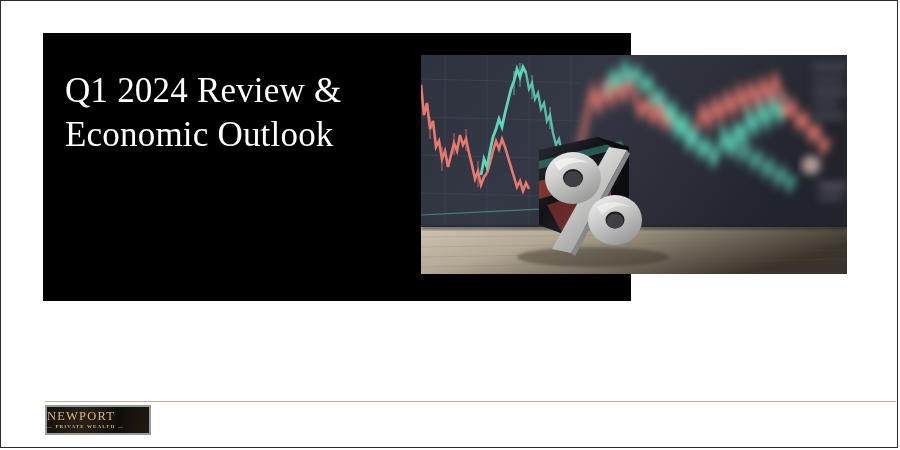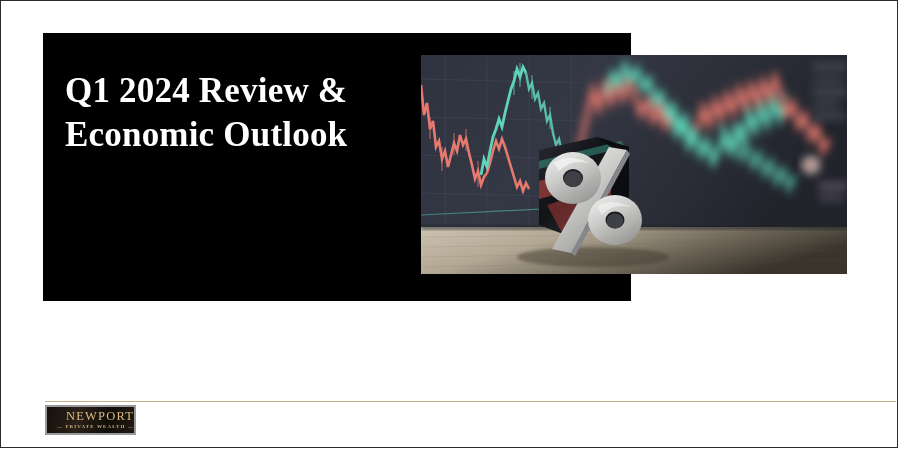--- a/index.html
+++ b/index.html
@@ -36,21 +36,21 @@
 
   .hero-title {
     position: absolute;
     left: 22px;
     top: 36px;
     width: 360px;
     color: #ffffff;
     font-family: "Liberation Serif", serif;
     font-size: 35px;
     line-height: 44px;
-    font-weight: 700;
+    font-weight: 400;
     letter-spacing: 0.2px;
     white-space: pre-line;
   }
 
   
   .hero-photo {
     position: absolute;
     left: 420px;
     top: 54px;
     width: 426px;
@@ -80,28 +80,28 @@
     width: 851px;
     height: 1px;
     background: #c8ad86;
   }
 
   
   .logo-box {
     position: absolute;
     left: 44px;
     top: 404px;
-    width: 91px;
+    width: 106px;
     height: 30px;
     background: #0a0806;
     border: 2px solid #9a9a9a;
     box-sizing: border-box;
     display: flex;
     flex-direction: column;
-    align-items: flex-end;
+    align-items: flex-start;
     justify-content: center;
     background-image: linear-gradient(100deg, #15110c 0%, #2a2118 35%, #100d09 70%, #221a12 100%);
   }
   .logo-name {
     color: #d9b97e;
     font-family: "Liberation Serif", serif;
     font-size: 12.5px;
     line-height: 13px;
     letter-spacing: 1.2px;
     font-weight: 400;

